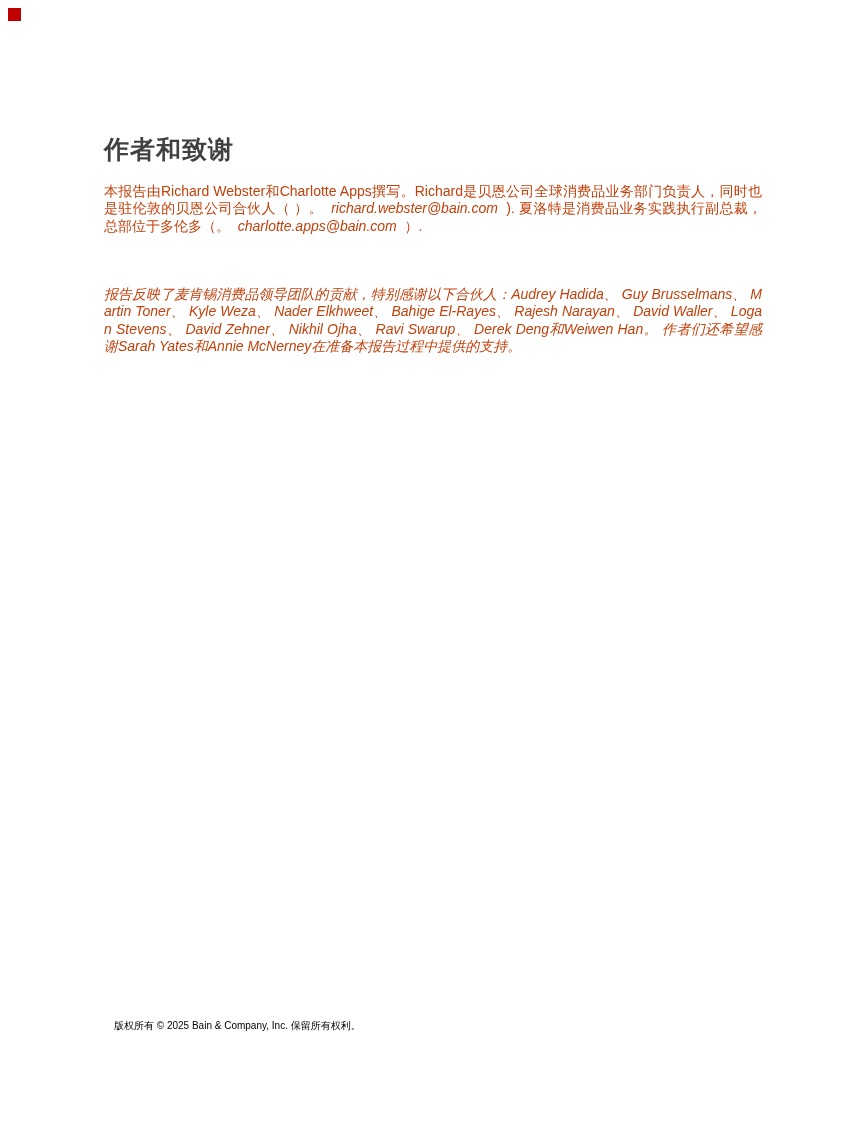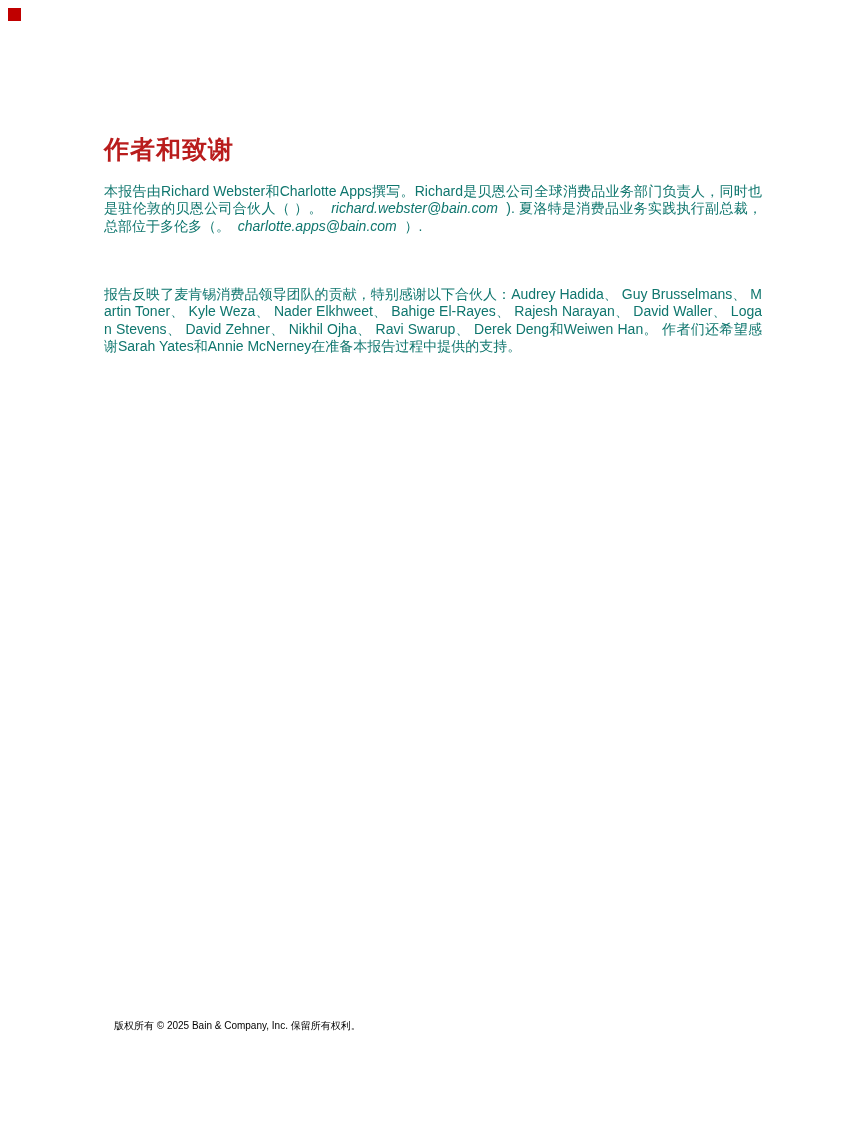--- a/index.html
+++ b/index.html
@@ -25,36 +25,36 @@
   }
   .page-title {
     position: absolute;
     left: 104px;
     top: 136px;
     margin: 0;
     font-size: 25px;
     line-height: 27px;
     font-weight: bold;
     letter-spacing: 1px;
-    color: #b91c1c;
+    color: #404040;
   }
   .body-para {
     position: absolute;
     left: 104px;
     width: 658px;
     margin: 0;
     font-size: 14px;
     line-height: 17.4px;
     text-align: justify;
     word-break: break-all;
     white-space: pre-wrap;
-    color: #0f766e;
+    color: #c2410c;
   }
   .para-authors { top: 183px; }
-  .para-acknowledgments { top: 286px; }
+  .para-acknowledgments { top: 286px; font-style: italic; }
   .email {
     font-style: italic;
   }
   .copyright {
     position: absolute;
     left: 104px;
     top: 1009px;
     margin: 10px;
     font-size: 10px;
     line-height: 13px;

